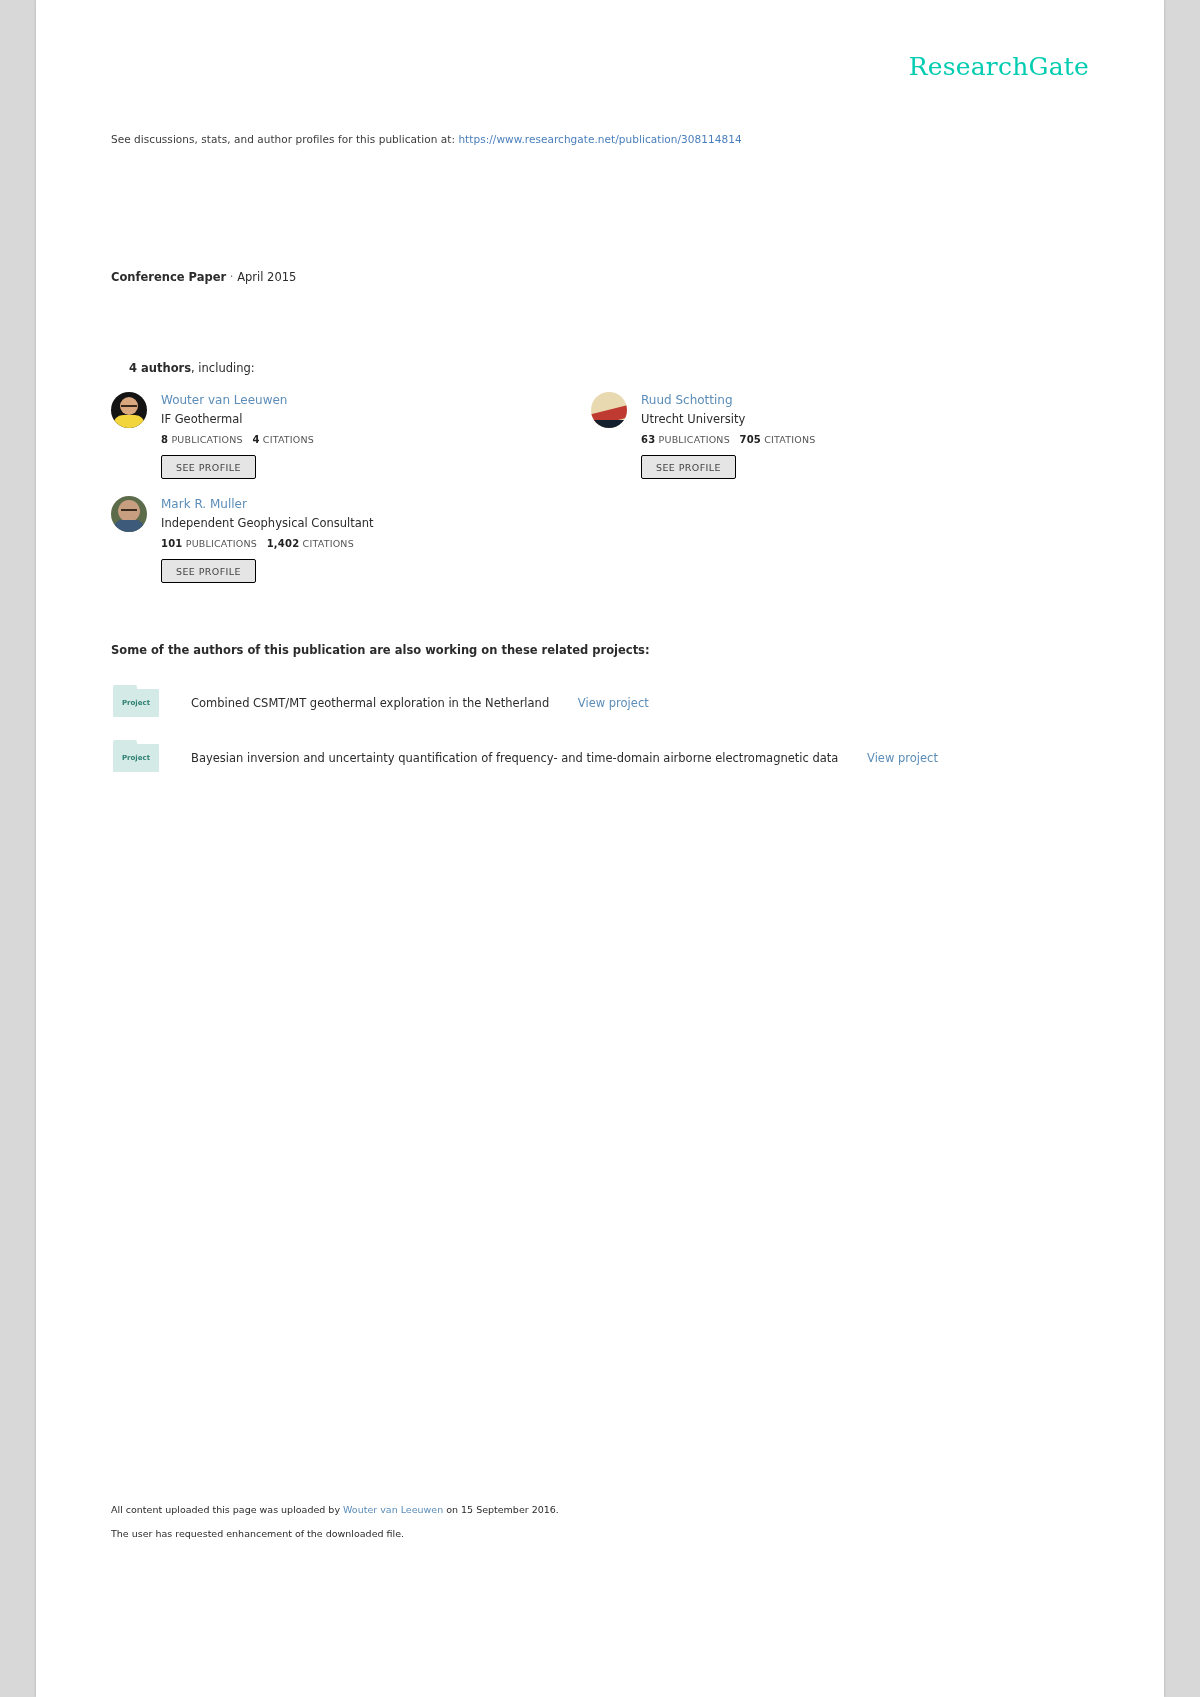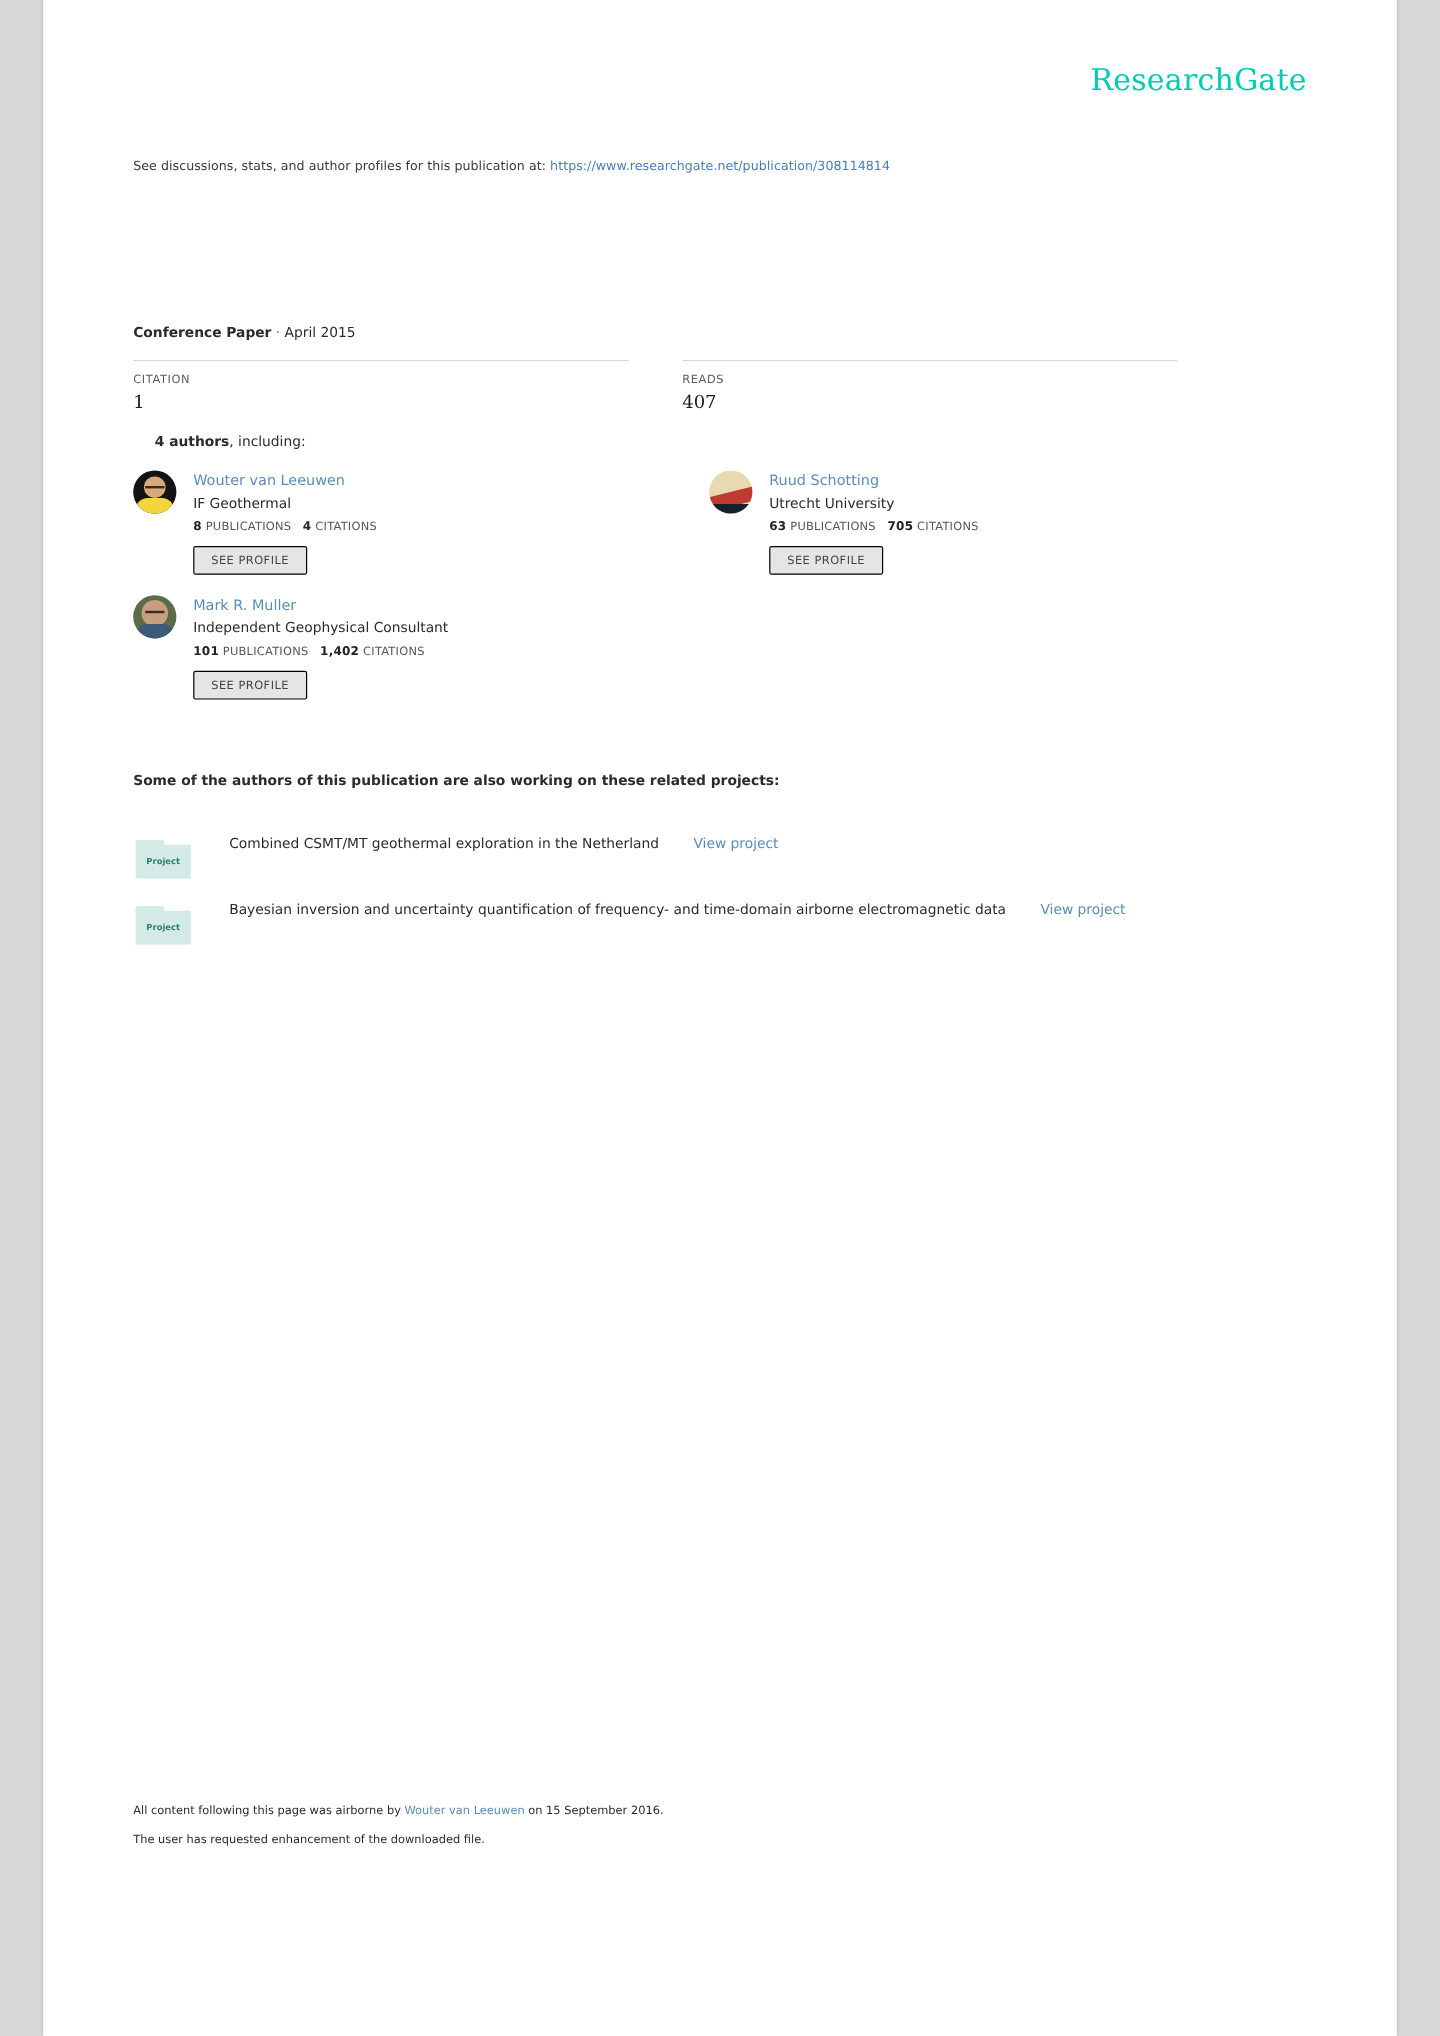--- a/index.html
+++ b/index.html
@@ -182,21 +182,21 @@
     color: #2b2b2b;
   }
   .project-row {
     position: absolute;
     left: 0;
     width: 940px;
   }
   .folder {
     position: absolute;
     left: 2px;
-    top: 15px;
+    top: 0;
     width: 30px;
     height: 32px;
   }
   .folder .tab {
     position: absolute;
     left: 0; top: 0;
     width: 24px; height: 5px;
     background: #d4eae6;
     border-radius: 2px 2px 0 0;
   }
@@ -292,30 +292,20 @@
       <a class="lnk" href="#">https://www.researchgate.net/publication/308114814</a>
     </div>
 
 
     <div class="meta">
       <b>Conference Paper</b>
       <span class="sep">·</span>
       <span>April 2015</span>
     </div>
 
-    <div class="stats">
-      <div class="stat-col">
-        <div class="stat-label">CITATION</div>
-        <div class="stat-value">1</div>
-      </div>
-      <div class="stat-col">
-        <div class="stat-label">READS</div>
-        <div class="stat-value">407</div>
-      </div>
-    </div>
 
     <div class="authors-head">
       <b>4 authors</b><span>, including:</span>
     </div>
 
     <div class="author" style="left:0; top:392px;">
       <div class="avatar av1">
           <span class="av-eyes"></span>
         </div>
       <div class="body">
@@ -386,19 +376,19 @@
         <div class="body"></div>
         <div class="lbl">Project</div>
       </div>
       <div class="project-text">
         <span>Bayesian inversion and uncertainty quantification of frequency- and time-domain airborne electromagnetic data</span>
         <a class="lnk" href="#">View project</a>
       </div>
     </div>
 
     <div class="footer1">
-      <span>All content following this page was airborne by </span><a class="lnk" href="#">Wouter van Leeuwen</a><span> on 15 September 2016.</span>
+      <span>All content uploaded this page was uploaded by </span><a class="lnk" href="#">Wouter van Leeuwen</a><span> on 15 September 2016.</span>
     </div>
 
     <div class="footer2">The user has requested enhancement of the downloaded file.</div>
 
   </div>
 </div>
 
 </body></html>

